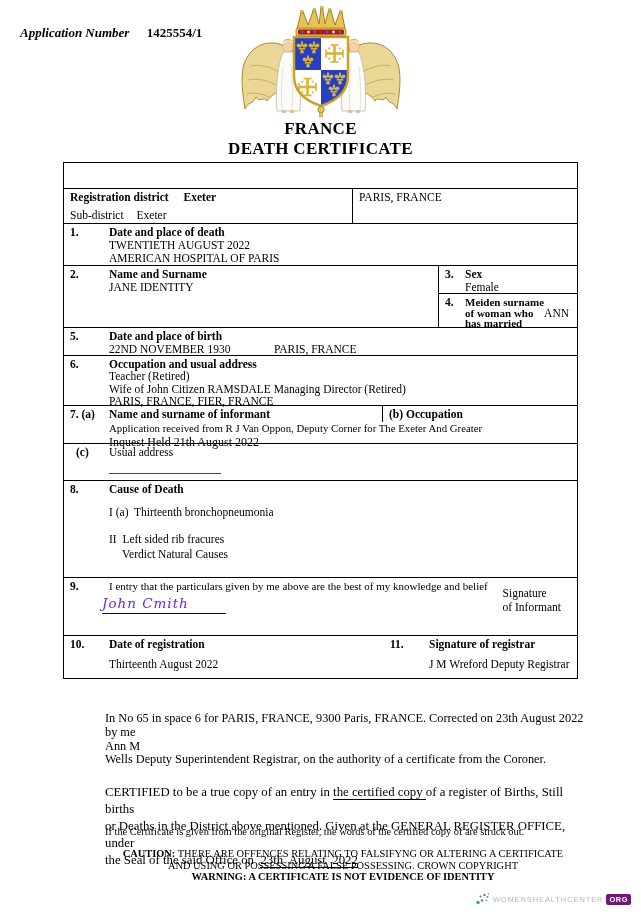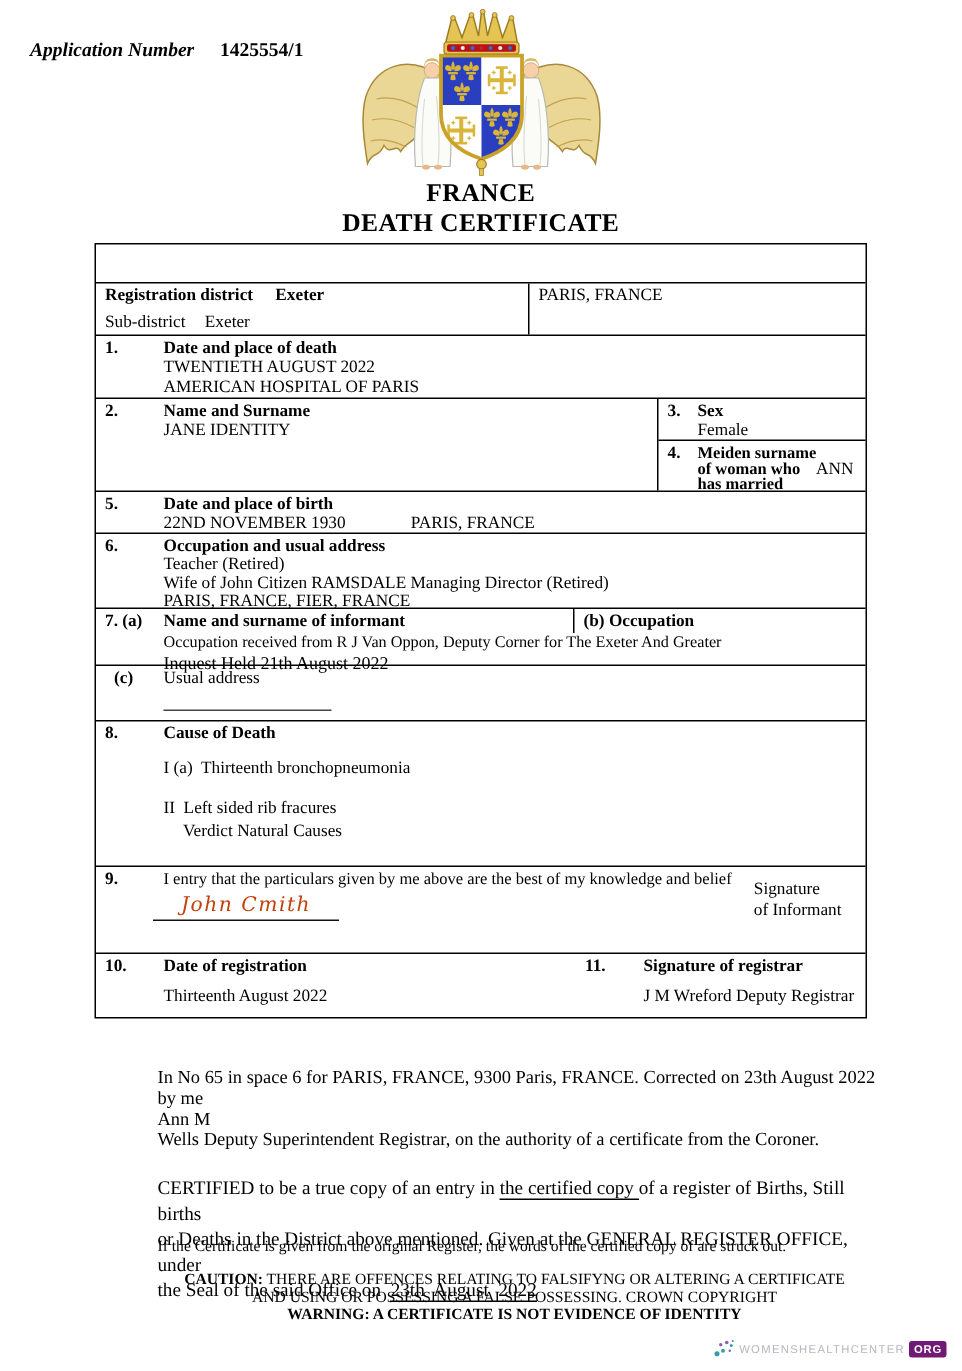--- a/index.html
+++ b/index.html
@@ -71,24 +71,24 @@
   .rc .num { padding-left:12px; }
   .blank-line { width:112px; border-bottom:1px solid #444; margin-top:14px; }
 
   .r8 { height:97px; }
   .r8 .l1 { margin-top:10px; }
   .r8 .l2 { margin-top:15px; }
   .r8 .l3 { margin-top:2px; margin-left:13px; }
 
   .r9 { height:58px; position:relative; }
   .r9 .statement { font-size:11px; }
-  .sig { position:absolute; left:38px; top:19px; width:124px; text-align:center;
+  .sig { position:absolute; left:38px; top:19px; width:124px; 
          border-bottom:1.5px solid #111; padding-bottom:3px;
          font-family:"DejaVu Serif", serif; font-style:italic; font-size:13.5px;
-         color:#c2410c; letter-spacing:1px; }
+         color:#6d28d9; letter-spacing:1px; }
   .sigcap { position:absolute; right:16px; top:9px; font-size:11.5px; line-height:13.5px; }
 
   .r1011 { height:42px; display:flex; border-bottom:none; }
   .c10 { width:322px; display:flex; }
   .c11 { flex:1; display:flex; }
   .c11 .num { width:43px; padding-left:4px; }
   .val-line { margin-top:7px; font-weight:normal; }
 
   
   .correction { position:absolute; left:105px; top:712px; width:482px; font-size:12.3px; line-height:13.8px; }
@@ -304,21 +304,21 @@
       </div>
     </div>
 
     <div class="row frow r7">
       <div class="num">7. (a)</div>
       <div class="fbody">
         <div class="b7">
           <div class="b7-left">Name and surname of informant</div>
           <div class="b7-right">(b) Occupation</div>
         </div>
-        <div class="r7-line1">Occupation received from R J Van Oppon, Deputy Corner for The Exeter And Greater</div>
+        <div class="r7-line1">Application received from R J Van Oppon, Deputy Corner for The Exeter And Greater</div>
         <div class="r7-line2">Inquest Held 21th August 2022</div>
       </div>
     </div>
 
     <div class="row frow rc">
       <div class="num">(c)</div>
       <div class="fbody">
         <div>Usual address</div>
         <div class="blank-line"></div>
       </div>

